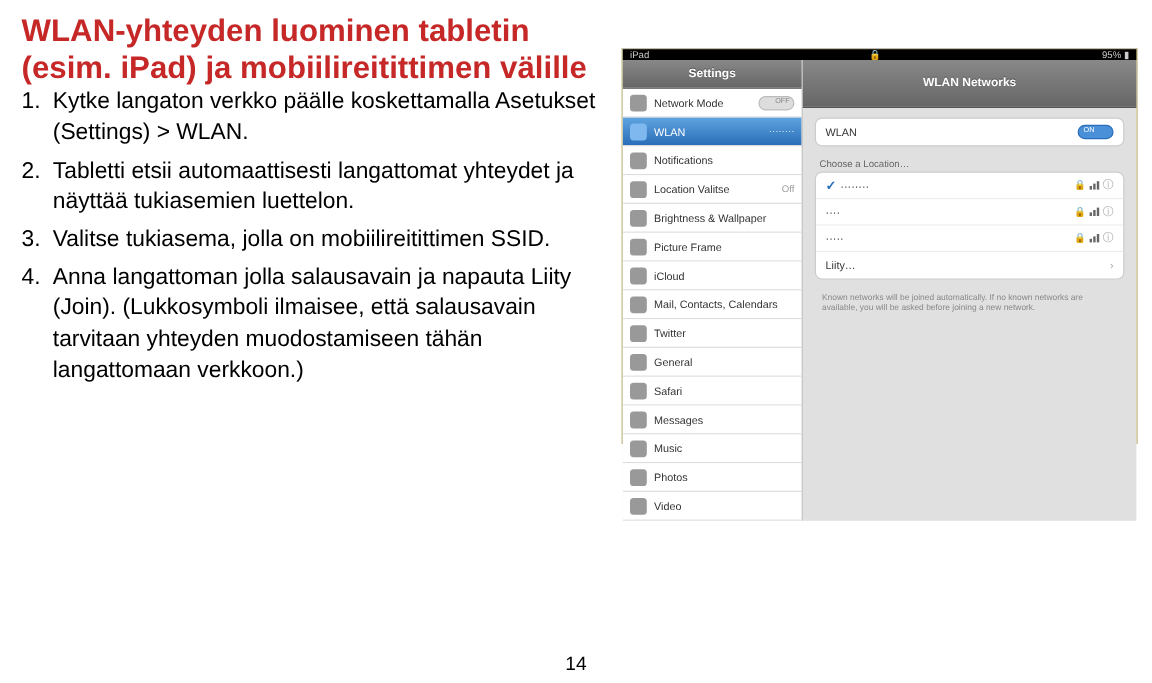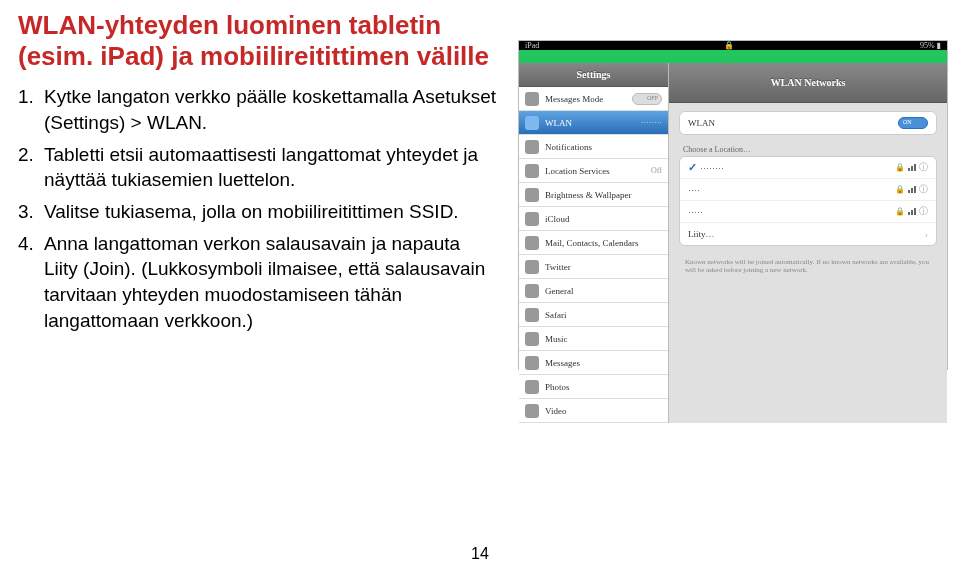--- a/index.html
+++ b/index.html
@@ -16,21 +16,20 @@
       gap: 20px;
     }
     .left-col {
       flex: 0 0 480px;
     }
     .title {
       color: #c62828;
       font-size: 26px;
       font-weight: bold;
       line-height: 1.2;
-      margin-bottom: 12px;
     }
     .steps {
       font-size: 19px;
       line-height: 1.35;
       color: #000;
     }
     .step {
       display: flex;
       margin-bottom: 6px;
     }
@@ -41,42 +40,41 @@
       flex: 1;
     }
     .right-col {
       flex: 1;
       padding-top: 30px;
     }
     
     .ipad {
       width: 430px;
       height: 330px;
-      background: #22c55e;
+      background: #fde047;
       border: 1px solid #bbb;
-      font-family: Liberation Serif, serif;
+      font-family: Liberation Sans, sans-serif;
       font-size: 9px;
       color: #333;
       display: flex;
       flex-direction: column;
     }
     .statusbar {
       height: 14px;
       background: #000;
       color: #ccc;
       display: flex;
       align-items: center;
       justify-content: space-between;
       padding: 0 6px;
       font-size: 8px;
     }
     .ipad-body {
       flex: 1;
       display: flex;
-      margin-top: 13px;
     }
     .sidebar {
       width: 150px;
       background: #ededed;
       border-right: 1px solid #bbb;
       display: flex;
       flex-direction: column;
     }
     .sidebar-header {
       height: 24px;
@@ -229,87 +227,91 @@
       <div class="step">
         <div class="step-num">2.</div>
         <div class="step-text">Tabletti etsii automaattisesti langattomat yhteydet ja näyttää tukiasemien luettelon.</div>
       </div>
       <div class="step">
         <div class="step-num">3.</div>
         <div class="step-text">Valitse tukiasema, jolla on mobiilireitittimen SSID.</div>
       </div>
       <div class="step">
         <div class="step-num">4.</div>
-        <div class="step-text">Anna langattoman verkon salausavain ja napauta Liity (Join).
+        <div class="step-text">Anna langattoman jolla salausavain ja napauta Liity (Join).
 (Lukkosymboli ilmaisee, että salausavain tarvitaan yhteyden muodostamiseen tähän langattomaan verkkoon.)</div>
       </div>
     </div>
   </div>
 
   <div class="right-col">
     <div class="ipad">
       <div class="statusbar">
         <span>iPad</span>
         <span>🔒</span>
         <span><span>95%</span> ▮</span>
       </div>
       <div class="ipad-body">
         <div class="sidebar">
           <div class="sidebar-header">Settings</div>
           <div class="sb-list" id="sb-list">
               <div class="sb-item">
                 <div class="sb-icon"></div>
-                <div class="sb-text">Messages Mode</div>
+                <div class="sb-text">Network Mode</div>
                 <span class="toggle-off"></span>
               </div>
               <div class="sb-item selected">
                 <div class="sb-icon"></div>
                 <div class="sb-text">WLAN</div>
                 <span class="sb-right">········</span>
               </div>
               <div class="sb-item">
                 <div class="sb-icon"></div>
                 <div class="sb-text">Notifications</div>
               </div>
               <div class="sb-item">
                 <div class="sb-icon"></div>
-                <div class="sb-text">Location Services</div>
+                <div class="sb-text">Location Valitse</div>
                 <span class="sb-right">Off</span>
               </div>
               <div class="sb-item">
                 <div class="sb-icon"></div>
                 <div class="sb-text">Brightness &amp; Wallpaper</div>
               </div>
               <div class="sb-item">
                 <div class="sb-icon"></div>
+                <div class="sb-text">Picture Frame</div>
+              </div>
+              <div class="sb-item">
+                <div class="sb-icon"></div>
                 <div class="sb-text">iCloud</div>
               </div>
               <div class="sb-item">
                 <div class="sb-icon"></div>
                 <div class="sb-text">Mail, Contacts, Calendars</div>
               </div>
               <div class="sb-item">
                 <div class="sb-icon"></div>
                 <div class="sb-text">Twitter</div>
               </div>
               <div class="sb-item">
                 <div class="sb-icon"></div>
                 <div class="sb-text">General</div>
               </div>
               <div class="sb-item">
                 <div class="sb-icon"></div>
                 <div class="sb-text">Safari</div>
               </div>
               <div class="sb-item">
                 <div class="sb-icon"></div>
+                <div class="sb-text">Messages</div>
+              </div>
+              <div class="sb-item">
+                <div class="sb-icon"></div>
                 <div class="sb-text">Music</div>
-              </div>
-              <div class="sb-item">
-                <div class="sb-icon"></div>
-                <div class="sb-text">Messages</div>
               </div>
               <div class="sb-item">
                 <div class="sb-icon"></div>
                 <div class="sb-text">Photos</div>
               </div>
               <div class="sb-item">
                 <div class="sb-icon"></div>
                 <div class="sb-text">Video</div>
               </div>
             </div>

